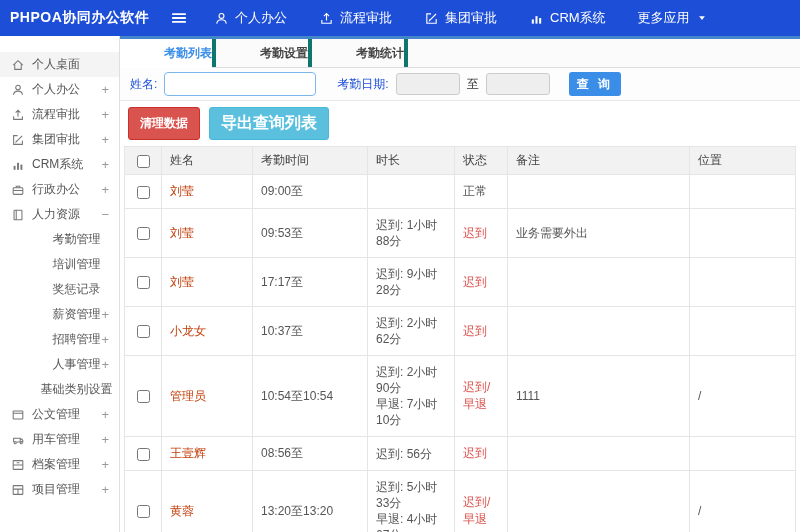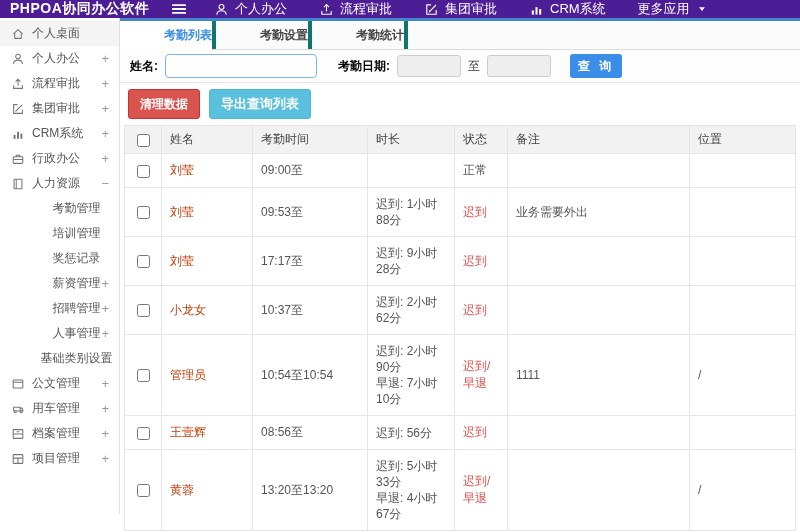--- a/index.html
+++ b/index.html
@@ -3,54 +3,54 @@
 <meta charset="utf-8">
 <style>
   * { box-sizing: border-box; }
   html,body { margin:0; padding:0; }
   body {
     width:800px; height:532px; overflow:hidden; background:#fff;
     font-family:"Liberation Sans","DejaVu Sans",sans-serif; font-size:12px; color:#555;
   }
   
   header {
-    height:18px; background:#4c1d95; display:flex; align-items:center; color:#fff;
+    height:36px; background:#1d4ed8; display:flex; align-items:center; color:#fff;
   }
   .logo { width:150px; padding-left:10px; font-size:14px; font-weight:bold; letter-spacing:.5px; white-space:nowrap; }
   .menu-btn { width:18px; height:18px; margin:0 26px 0 20px; cursor:pointer; color:#fff; }
   .menu-btn svg { width:18px; height:18px; display:block; }
   .top-nav { display:flex; align-items:center; gap:32px; font-size:13px; }
   .nav-item { display:flex; align-items:center; gap:6px; cursor:pointer; white-space:nowrap; }
   .nic svg { width:15px; height:15px; display:block; }
   .caret svg { width:12px; height:12px; display:block; }
   
   .shell { display:flex; height:496px; }
-  aside { width:120px; border-right:1px solid #dfdfdf; padding-top:3px; background:#fff; flex:none; }
+  aside { width:120px; border-right:1px solid #dfdfdf; padding-top:16px; background:#fff; flex:none; }
   .side-item { position:relative; height:25px; display:flex; align-items:center; gap:7px; padding-left:11px; color:#555; cursor:pointer; }
   .side-item.current { background:#f4f4f4; }
   .sic { color:#777; flex:none; }
   .sic svg { width:14px; height:14px; display:block; }
   .sexp { position:absolute; right:10px; top:0; line-height:25px; color:#999; font-size:13px; }
   .side-sub { position:relative; height:25px; line-height:25px; padding-left:34px; color:#555; cursor:pointer; white-space:nowrap;text-align:center; }
   
   main { flex:1; min-width:0; border-top:3px solid #4486c9; }
   .tabbar { display:flex; height:29px; background:#fbfbfb; border-bottom:1px solid #ddd; }
   .tab { width:96px; text-align:right; line-height:28px; font-weight:bold; color:#444; border-right:4px solid #0f766e; cursor:pointer; position:relative; }
   .tab.active { background:#fff; color:#3a8ee8; }
   .tab.active::after { content:''; position:absolute; left:0; right:0; bottom:-1px; height:1px; background:#fff; }
   .filterbar { height:33px; display:flex; align-items:center; padding:0 10px; gap:7px; border-bottom:1px solid #e8e8e8; background:#fdfdfd; }
-  .filterbar label { font-weight:bold; color:#000000; white-space:nowrap; }
+  .filterbar label { font-weight:normal; color:#1d4ed8; white-space:nowrap; }
   .name-input { width:152px; height:24px; border:1px solid #7db6ef; border-radius:4px; padding:0 6px; outline:none; margin-right:14px; font-size:12px; }
   .date-input { width:64px; height:22px; background:#eee; border:1px solid #ccc; border-radius:3px; padding:0 4px; font-size:12px; }
   .to-label { color:#333; }
   .btn-search { margin-left:12px; min-width:44px; height:24px; background:#3a8ee8; color:#fff; border:none; border-radius:3px; font-size:12px; font-weight:bold; letter-spacing:3px; padding:0 8px; cursor:pointer; }
   .content { padding:6px 4px 0 4px; }
   .toolbar { display:flex; gap:9px; padding-left:4px; margin-bottom:6px; }
   .btn-danger { background:#d9534f; border:1px solid #c9302c; color:#fff; border-radius:3px; padding:5px 11px; font-size:12px; font-weight:bold; cursor:pointer; }
-  .btn-export { background:#5bc0de; border:1px solid #46b8da; color:#fff; border-radius:3px; padding:5px 11px; font-size:13px; font-weight:bold; cursor:pointer; }
+  .btn-export { background:#5bc0de; border:1px solid #46b8da; color:#fff; border-radius:3px; padding:5px 11px; font-size:16px; font-weight:bold; cursor:pointer; }
   
   table { width:100%; border-collapse:collapse; table-layout:fixed; }
   th, td { border:1px solid #e5e5e5; text-align:left; font-size:12px; }
   th { background:#f2f2f2; color:#444; font-weight:normal; padding:5px 8px; }
   td { padding:8px; color:#555; vertical-align:middle; }
   td.dur { white-space:pre-line; line-height:16px; }
   .ckcell { text-align:center; }
   .ckcell input { width:13px; height:13px; margin:0; vertical-align:middle; }
   a.rowname { color:#c2410c; text-decoration:none; cursor:pointer; }
   .status-red { color:#d9534f; }

